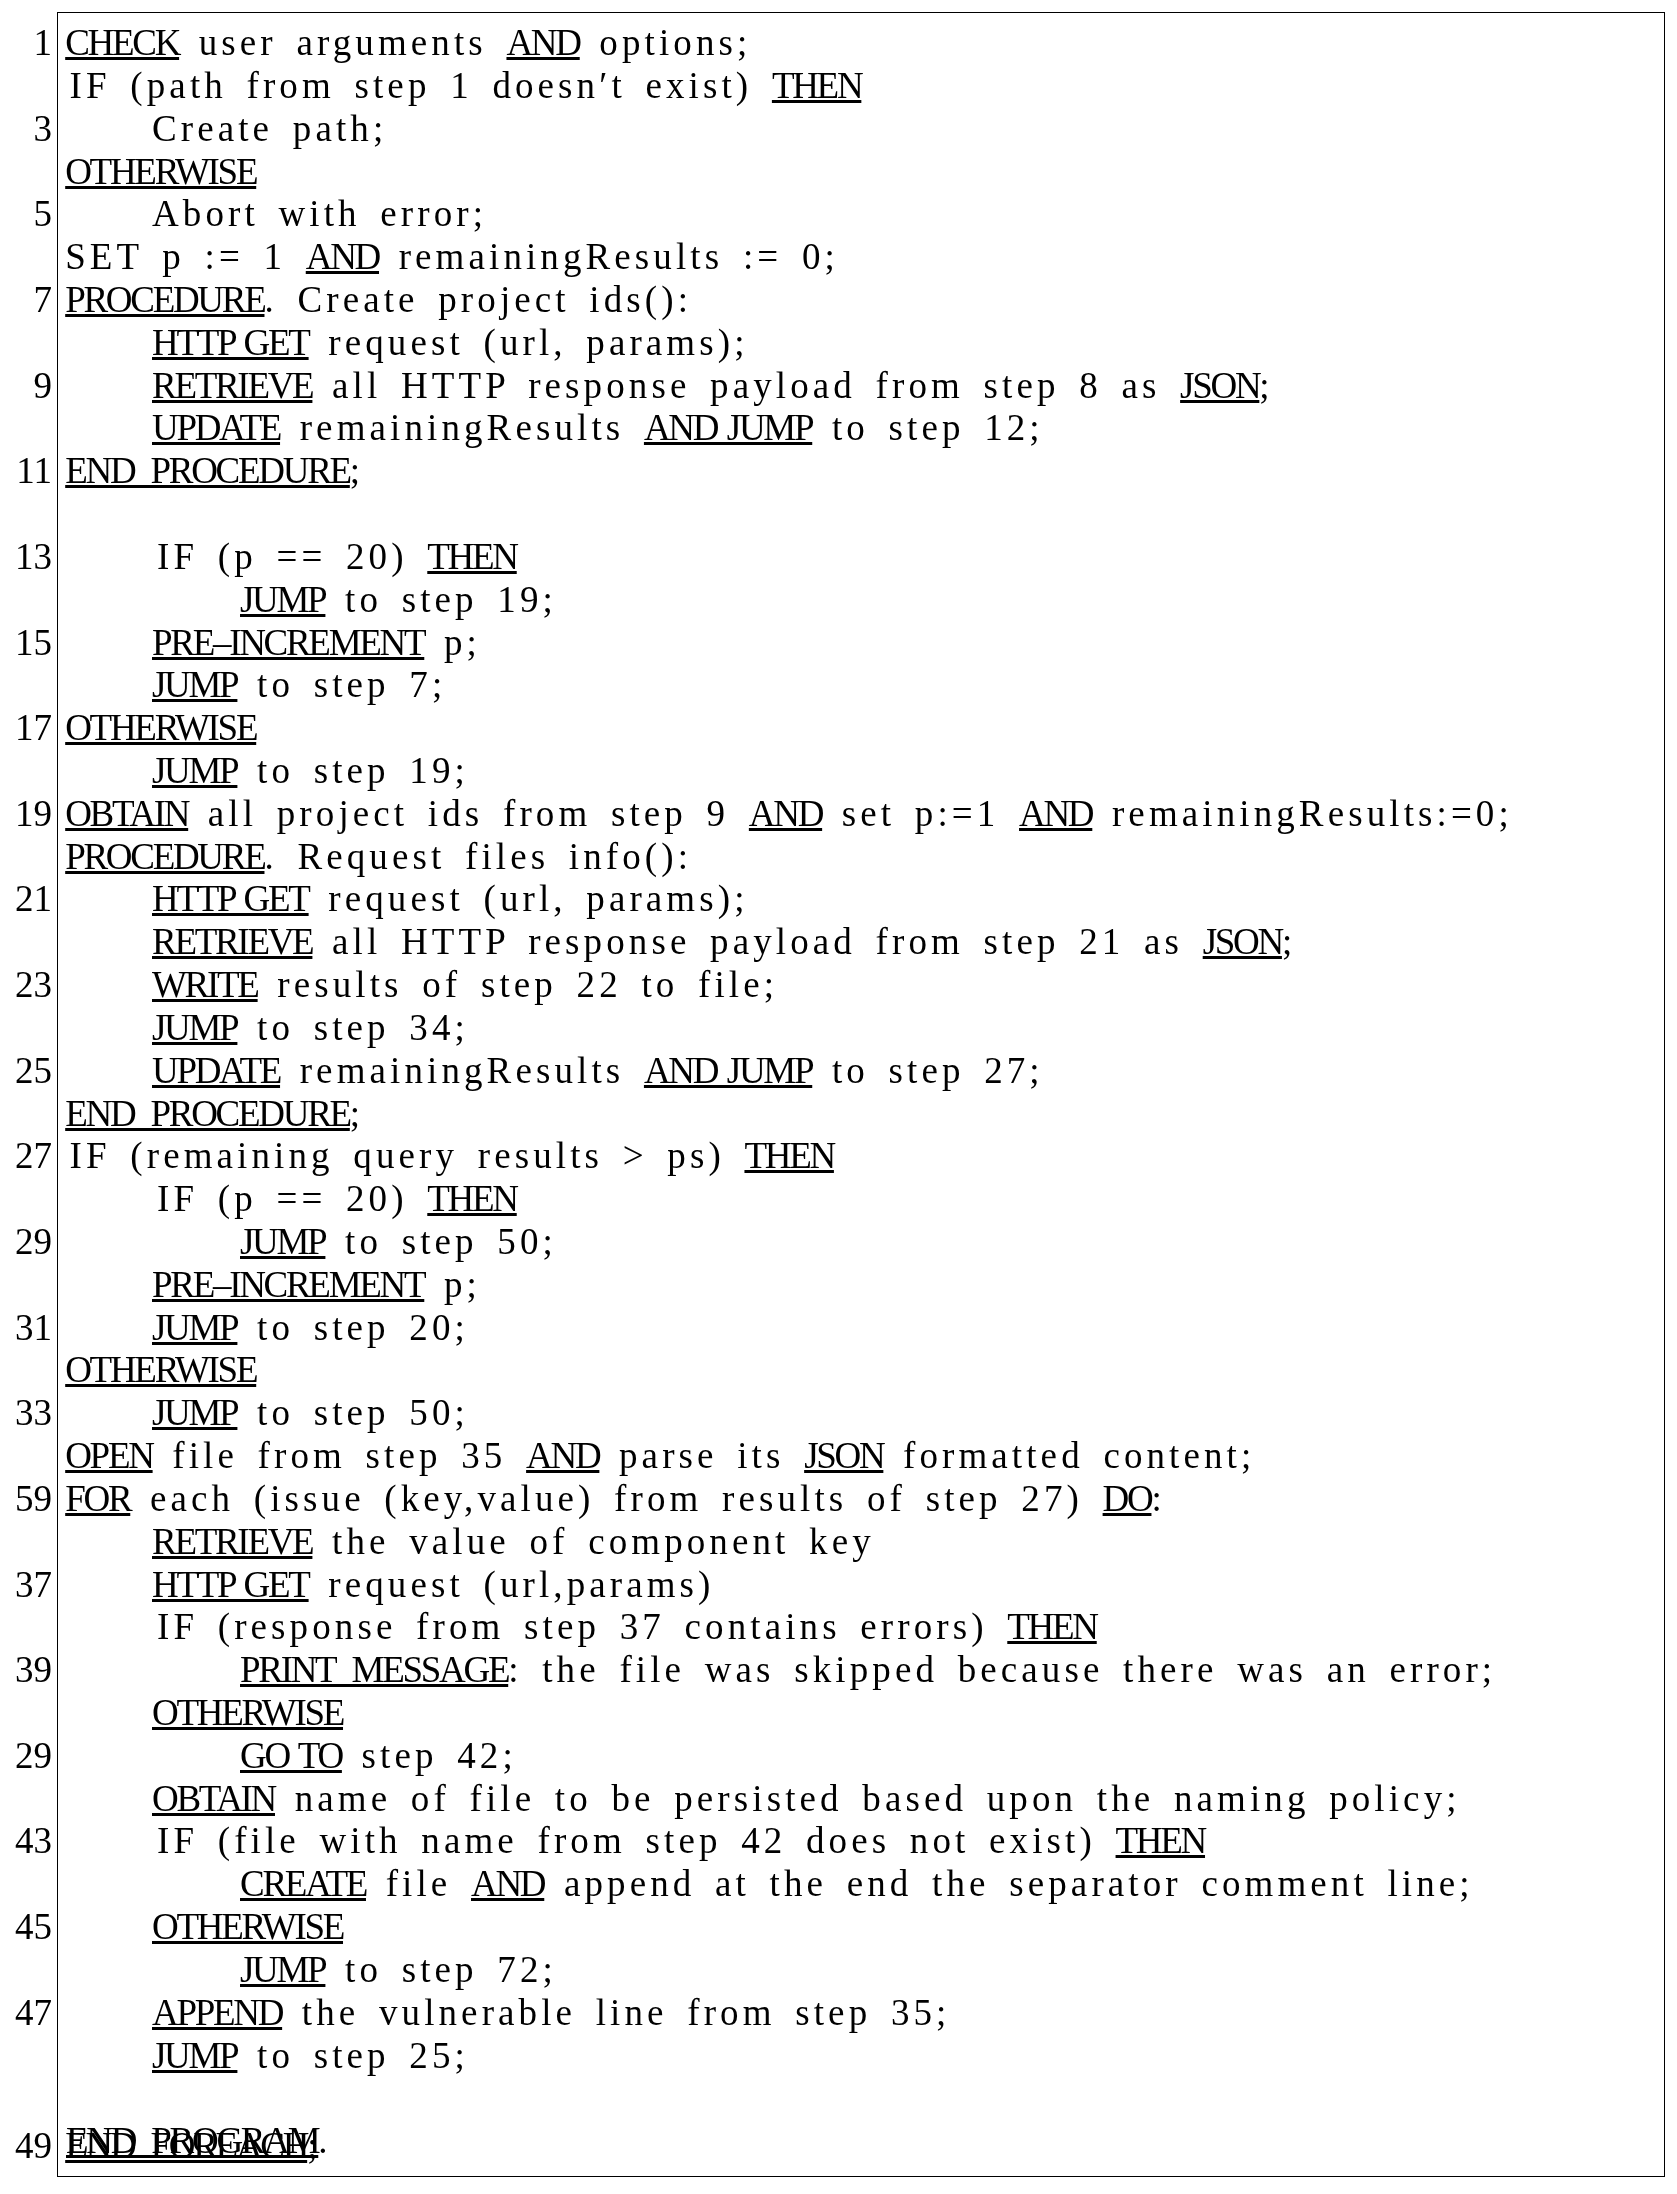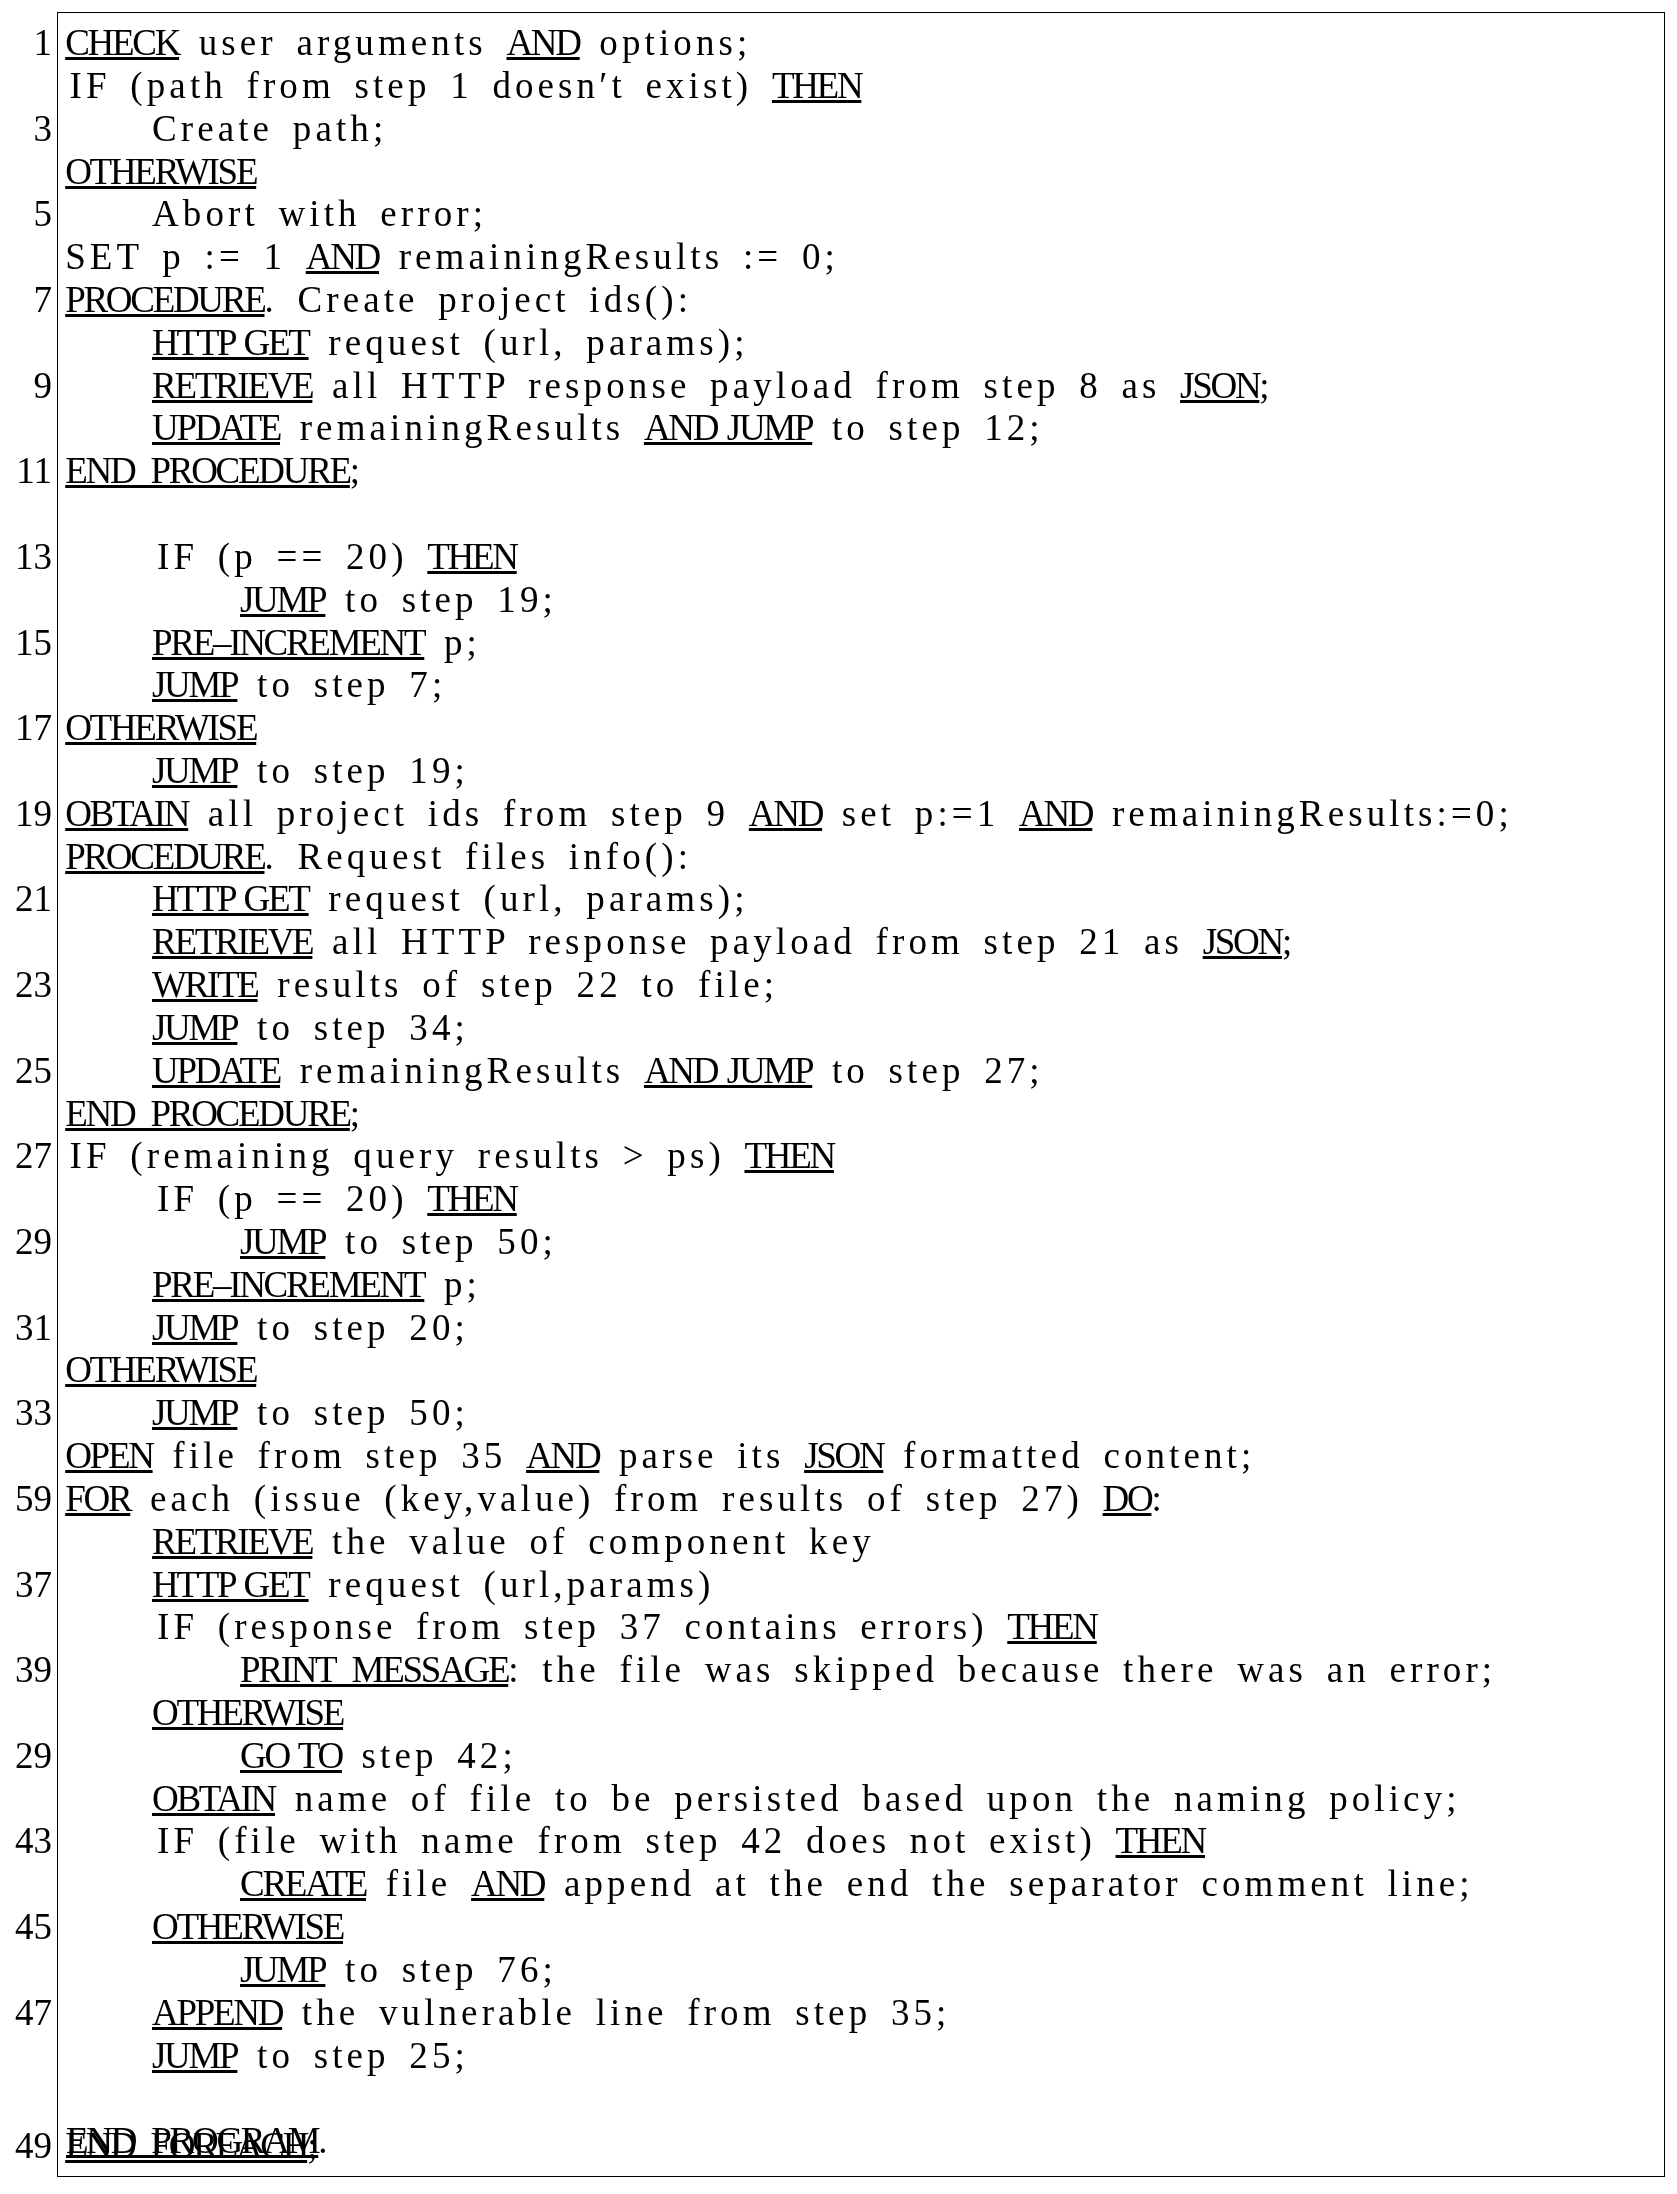--- a/index.html
+++ b/index.html
@@ -75,19 +75,19 @@
     <div class="line" style="top: 1507px; width: 100%;"><span class="ln"></span><span class="code" style="left: 94px;"><span class="kw">RETRIEVE</span><span class="tx"> the value of component key</span></span></div>
     <div class="line" style="top: 1550px; width: 100%;"><span class="ln">37</span><span class="code" style="left: 94px;"><span class="kw">HTTP GET</span><span class="tx"> request (url,params)</span></span></div>
     <div class="line" style="top: 1592px; width: 100%;"><span class="ln"></span><span class="code" style="left: 99px;"><span class="tx">IF (response from step 37 contains errors) </span><span class="kw">THEN</span></span></div>
     <div class="line" style="top: 1635px; width: 100%;"><span class="ln">39</span><span class="code" style="left: 182px;"><span class="kw">PRINT_MESSAGE</span><span class="tx">: the file was skipped because there was an error;</span></span></div>
     <div class="line" style="top: 1678px; width: 100%;"><span class="ln"></span><span class="code" style="left: 94px;"><span class="kw">OTHERWISE</span></span></div>
     <div class="line" style="top: 1721px; width: 100%;"><span class="ln">29</span><span class="code" style="left: 182px;"><span class="kw">GO TO</span><span class="tx"> step 42;</span></span></div>
     <div class="line" style="top: 1764px; width: 100%;"><span class="ln"></span><span class="code" style="left: 94px;"><span class="kw">OBTAIN</span><span class="tx"> name of file to be persisted based upon the naming policy;</span></span></div>
     <div class="line" style="top: 1806px; width: 100%;"><span class="ln">43</span><span class="code" style="left: 99px;"><span class="tx">IF (file with name from step 42 does not exist) </span><span class="kw">THEN</span></span></div>
     <div class="line" style="top: 1849px; width: 100%;"><span class="ln"></span><span class="code" style="left: 182px;"><span class="kw">CREATE</span><span class="tx"> file </span><span class="kw">AND</span><span class="tx"> append at the end the separator comment line;</span></span></div>
     <div class="line" style="top: 1892px; width: 100%;"><span class="ln">45</span><span class="code" style="left: 94px;"><span class="kw">OTHERWISE</span></span></div>
-    <div class="line" style="top: 1935px; width: 100%;"><span class="ln"></span><span class="code" style="left: 182px;"><span class="kw">JUMP</span><span class="tx"> to step 76;</span></span></div>
+    <div class="line" style="top: 1935px; width: 100%;"><span class="ln"></span><span class="code" style="left: 182px;"><span class="kw">JUMP</span><span class="tx"> to step 72;</span></span></div>
     <div class="line" style="top: 1978px; width: 100%;"><span class="ln">47</span><span class="code" style="left: 94px;"><span class="kw">APPEND</span><span class="tx"> the vulnerable line from step 35;</span></span></div>
     <div class="line" style="top: 2021px; width: 100%;"><span class="ln"></span><span class="code" style="left: 94px;"><span class="kw">JUMP</span><span class="tx"> to step 25;</span></span></div>
     <div class="line" style="top: 2063px; width: 100%; margin-top: 48px;"><span class="ln">49</span><span class="code" style="left: 7.2px;"><span class="kw">END_FOREACH</span><span class="tx">;</span></span></div>
     <div class="line" style="top: 2106px; width: 100%;"><span class="ln"></span><span class="code" style="left: 8px;"><span class="kw">END_PROGRAM</span><span class="tx">.</span></span></div>
   </div>
 
 
 </body></html>

